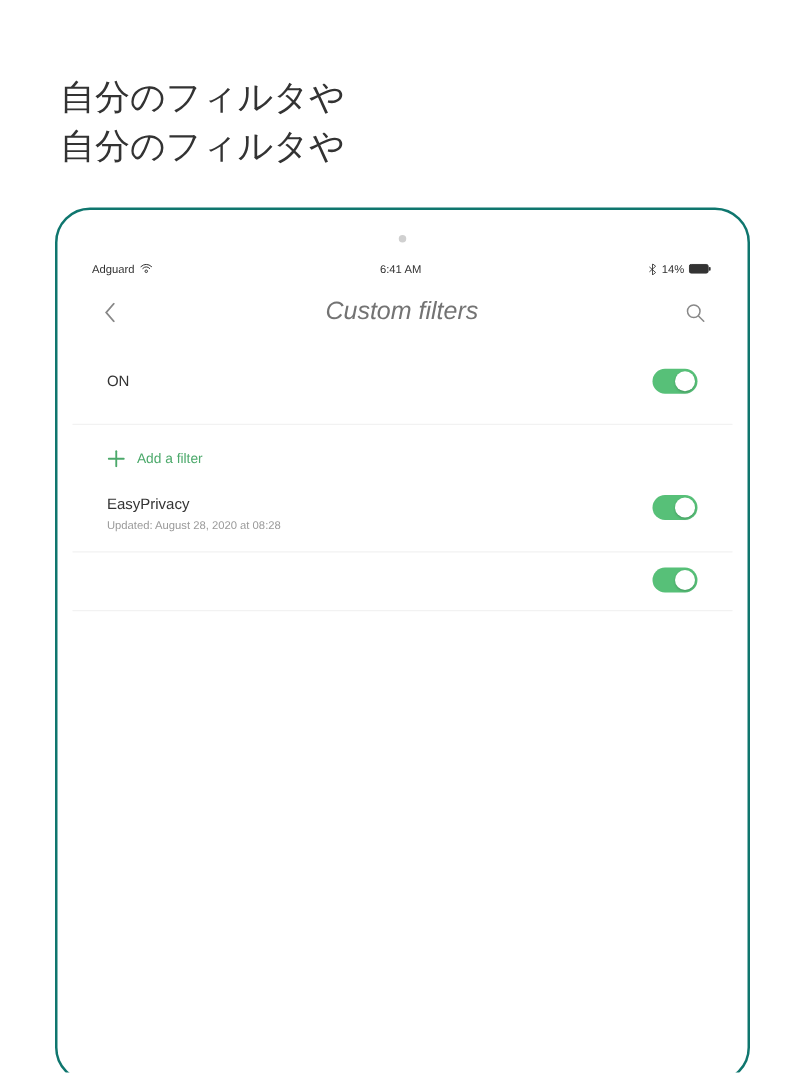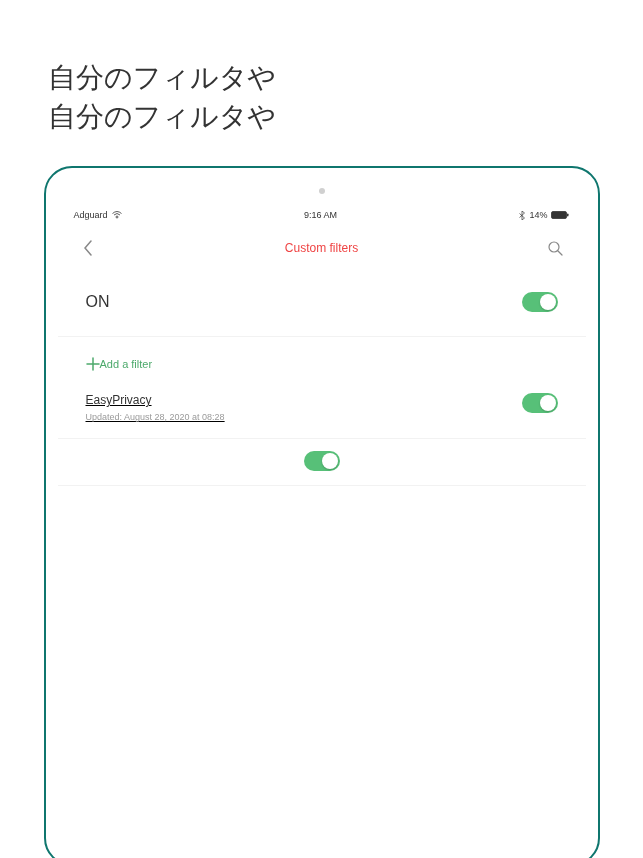--- a/index.html
+++ b/index.html
@@ -59,66 +59,67 @@
 }
 .back-btn {
   width: 20px;
   height: 20px;
   display: flex;
   align-items: center;
   justify-content: center;
   cursor: pointer;
 }
 .nav-title {
-  font-size: 12px;
-  color: #ef4444;
+  font-size: 20px;
+  color: #737373;
   font-weight: 400;
+  font-style: italic;
 }
 .search-btn {
   width: 20px;
   height: 20px;
   display: flex;
   align-items: center;
   justify-content: center;
   cursor: pointer;
 }
 .content { }
 .master-row {
   display: flex;
   justify-content: space-between;
   align-items: center;
   padding: 24px 28px 24px 28px;
   border-bottom: 1px solid #f2f2f2;
 }
 .master-label {
-  font-size: 16px;
+  font-size: 12px;
   color: #333;
 }
 .add-row {
   display: flex;
   align-items: center;
+  gap: 10px;
   padding: 20px 28px 10px;
   cursor: pointer;
 }
 .plus-icon {
   width: 14px;
   height: 14px;
   display: inline-flex;
 }
 .add-label {
   font-size: 11px;
   color: #4ca96b;
 }
 .filter-row {
   display: flex;
-  justify-content: center;
+  justify-content: flex-end;
   align-items: flex-start;
   padding: 12px 28px 14px;
   border-bottom: 1px solid #f2f2f2;
-  text-decoration: underline;
 }
 .filter-info { flex: 1; }
 .filter-name {
   font-size: 12px;
   color: #333;
   margin-bottom: 4px;
 }
 .filter-meta {
   font-size: 9px;
   color: #9a9a9a;
@@ -158,21 +159,21 @@
 
   <div class="status-bar">
     <div class="status-left">
       <span>Adguard</span>
       <span class="wifi-icon">
         <svg width="10" height="8" viewBox="0 0 10 8">
             <path d="M5 7 L5 7 A1 1 0 1 1 5 5 A1 1 0 1 1 5 7 M2 4 Q5 1 8 4 M0.5 2.5 Q5 -1.5 9.5 2.5" stroke="#333" stroke-width="0.8" fill="none"></path>
           </svg>
       </span>
     </div>
-    <div>9:16 AM</div>
+    <div>6:41 AM</div>
     <div class="status-right">
       <span class="bt-icon">
         <svg width="6" height="9" viewBox="0 0 6 9">
             <path d="M3 0 L3 9 M3 0 L5.5 2 L0.5 6.5 M3 9 L5.5 7 L0.5 2.5" stroke="#333" stroke-width="0.7" fill="none"></path>
           </svg>
       </span>
       <span>14%</span>
       <span class="battery-icon">
         <svg width="18" height="8" viewBox="0 0 18 8">
             <rect x="0.5" y="0.5" width="15" height="7" rx="1.5" stroke="#333" stroke-width="0.8" fill="#333"></rect>

